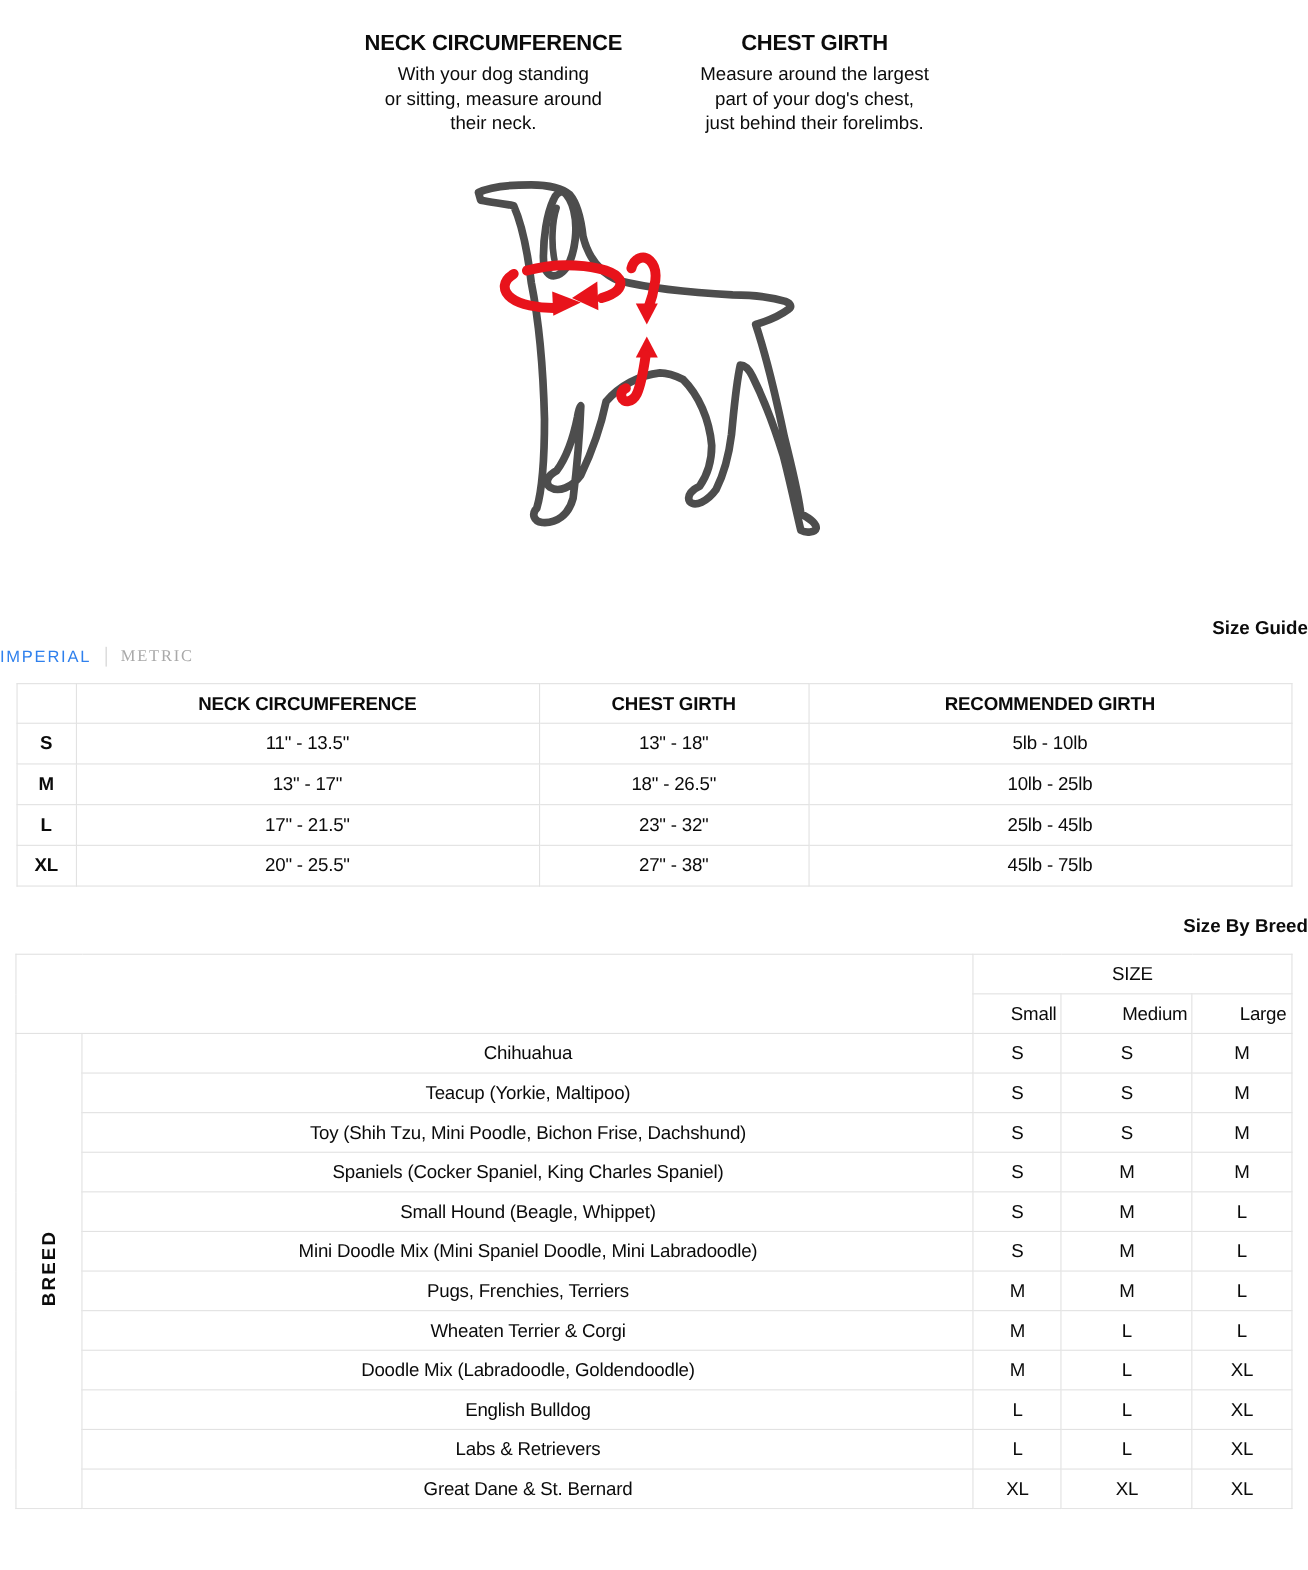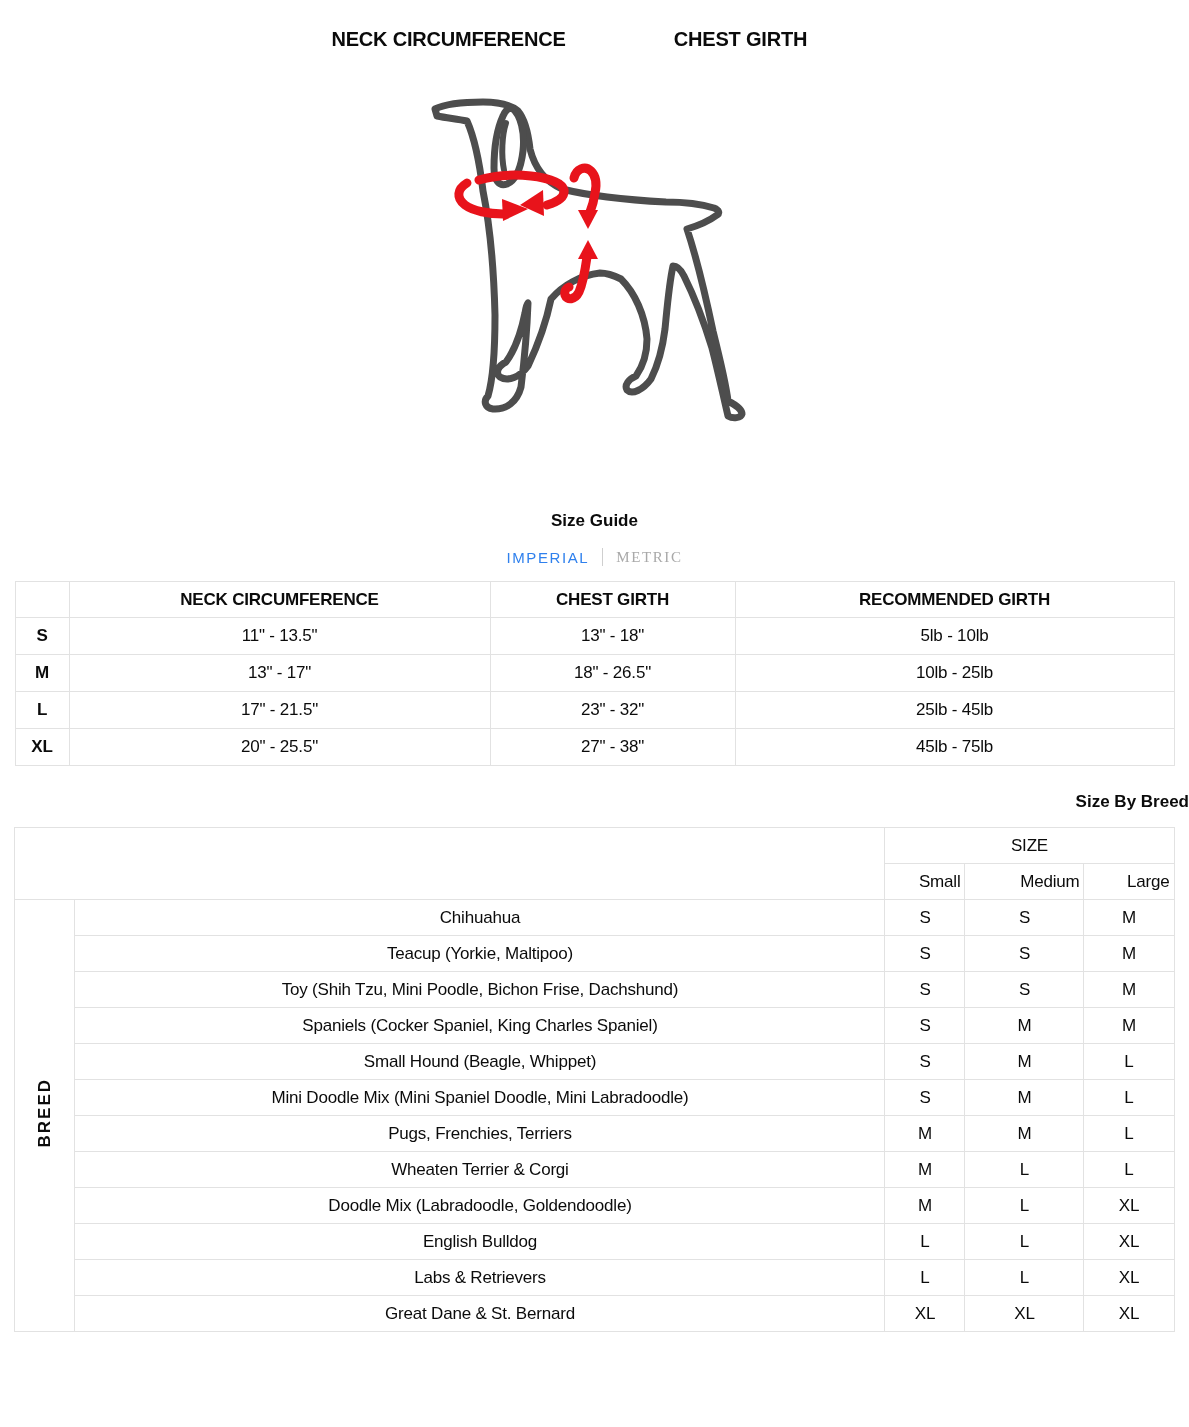--- a/index.html
+++ b/index.html
@@ -17,22 +17,22 @@
     background:#fff;
     color:var(--text-black);
     font-family:"Liberation Sans",sans-serif;
   }
   .measure-row{display:flex;justify-content:center;padding-top:28px;}
   .m-block{width:292px;text-align:center;}
   .m-title{font-size:20px;font-weight:700;letter-spacing:-0.2px;margin:0 0 6px 0;}
   .m-desc{font-size:17px;line-height:22px;font-weight:400;}
   .dog-wrap{margin:14px auto 0;width:420px;}
   svg.dog{display:block;}
-  .sg-title{margin-top:60px;text-align:center;font-size:17px;font-weight:600;}
-  .toggle{margin-top:17px;display:flex;justify-content:center;align-items:center;gap:13px;
+  .sg-title{margin-top:44px;text-align:right;font-size:17px;font-weight:600;}
+  .toggle{margin-top:7px;display:flex;align-items:center;gap:13px;
           font-size:15px;font-weight:500;letter-spacing:1.6px;}
   .toggle .unit{cursor:pointer;}
   .toggle .imperial{color:var(--accent-blue);}
   .toggle .metric{color:var(--inactive-gray);font-family:Liberation Serif, serif;}
   .divider{width:1px;height:18px;background:#cfcfcf;}
   table{border-collapse:collapse;margin:15px auto 0;width:1159px;table-layout:fixed;}
   td,th{border:1px solid var(--border);text-align:center;vertical-align:middle;
         font-size:17px;font-weight:400;padding:0 4px;letter-spacing:-0.2px;color:var(--text-black);}
   .size-table th{font-weight:700;height:36px;}
   .size-table td{height:37px;}
@@ -51,23 +51,33 @@
     letter-spacing:2px;
     font-size:17px;
   }
 </style>
 </head>
 <body>
 
 <div class="measure-row">
   <div class="m-block">
     <div class="m-title">NECK CIRCUMFERENCE</div>
+    <div class="m-desc">
+      <div>With your dog standing</div>
+      <div>or sitting, measure around</div>
+      <div>their neck.</div>
+    </div>
   </div>
   <div class="m-block">
     <div class="m-title">CHEST GIRTH</div>
+    <div class="m-desc">
+      <div>Measure around the largest</div>
+      <div>part of your dog's chest,</div>
+      <div>just behind their forelimbs.</div>
+    </div>
   </div>
 </div>
 
 <div class="dog-wrap">
   <svg class="dog" width="420" height="380" viewBox="0 0 420 380" fill="none">
 
     <path d="M 52 45 L 50 38
          C 60 33 80 31 98 31
          C 112 31 126 34 133 40
          C 139 47 143 60 145 78

